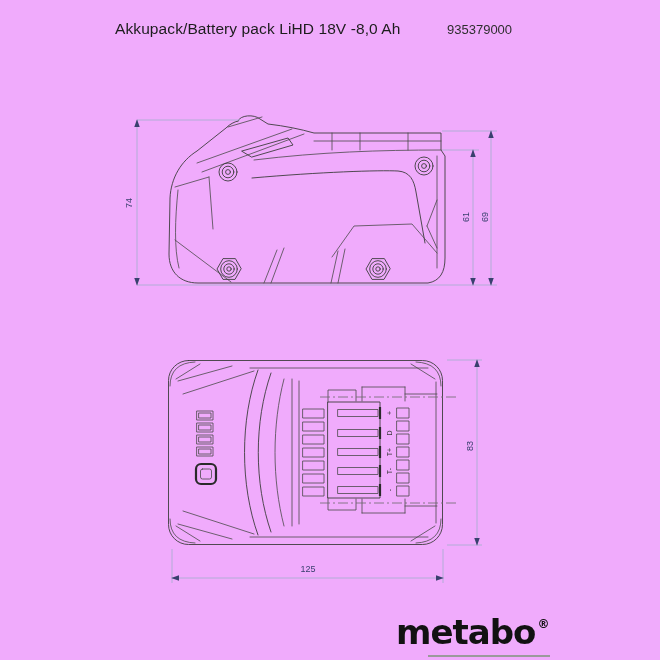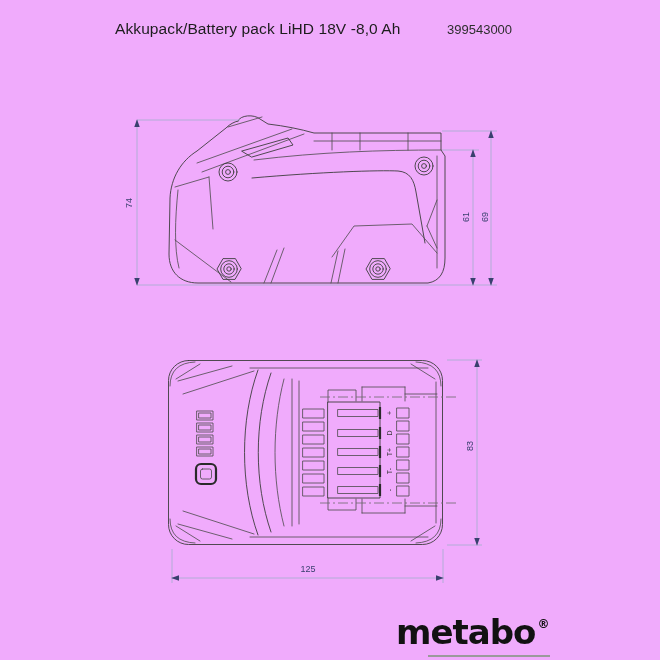--- a/index.html
+++ b/index.html
@@ -36,21 +36,21 @@
   .dim{stroke:#a9aed2;stroke-width:0.9;fill:none;}
   .dimtxt{fill:#39406e;font-family:"Liberation Sans", sans-serif;font-size:9px;text-anchor:middle;}
   .termtxt{fill:#3a3a3a;font-family:"Liberation Sans", sans-serif;font-size:7px;text-anchor:middle;}
 </style>
 </head>
 <body>
 
 <div id="stage">
 
   <div class="title">Akkupack/Battery pack LiHD 18V -8,0 Ah</div>
-  <div class="partno">399543000</div>
+  <div class="partno">935379000</div>
 
   <svg class="drawing-svg" width="660" height="660" viewBox="0 0 660 660">
     <defs>
       <marker id="arr" viewBox="0 0 10 10" refX="9" refY="5" markerWidth="9" markerHeight="9" orient="auto-start-reverse">
         <path d="M0,1.5 L10,5 L0,8.5 Z" fill="#39406e"></path>
       </marker>
     </defs>
 
     <g>
 

